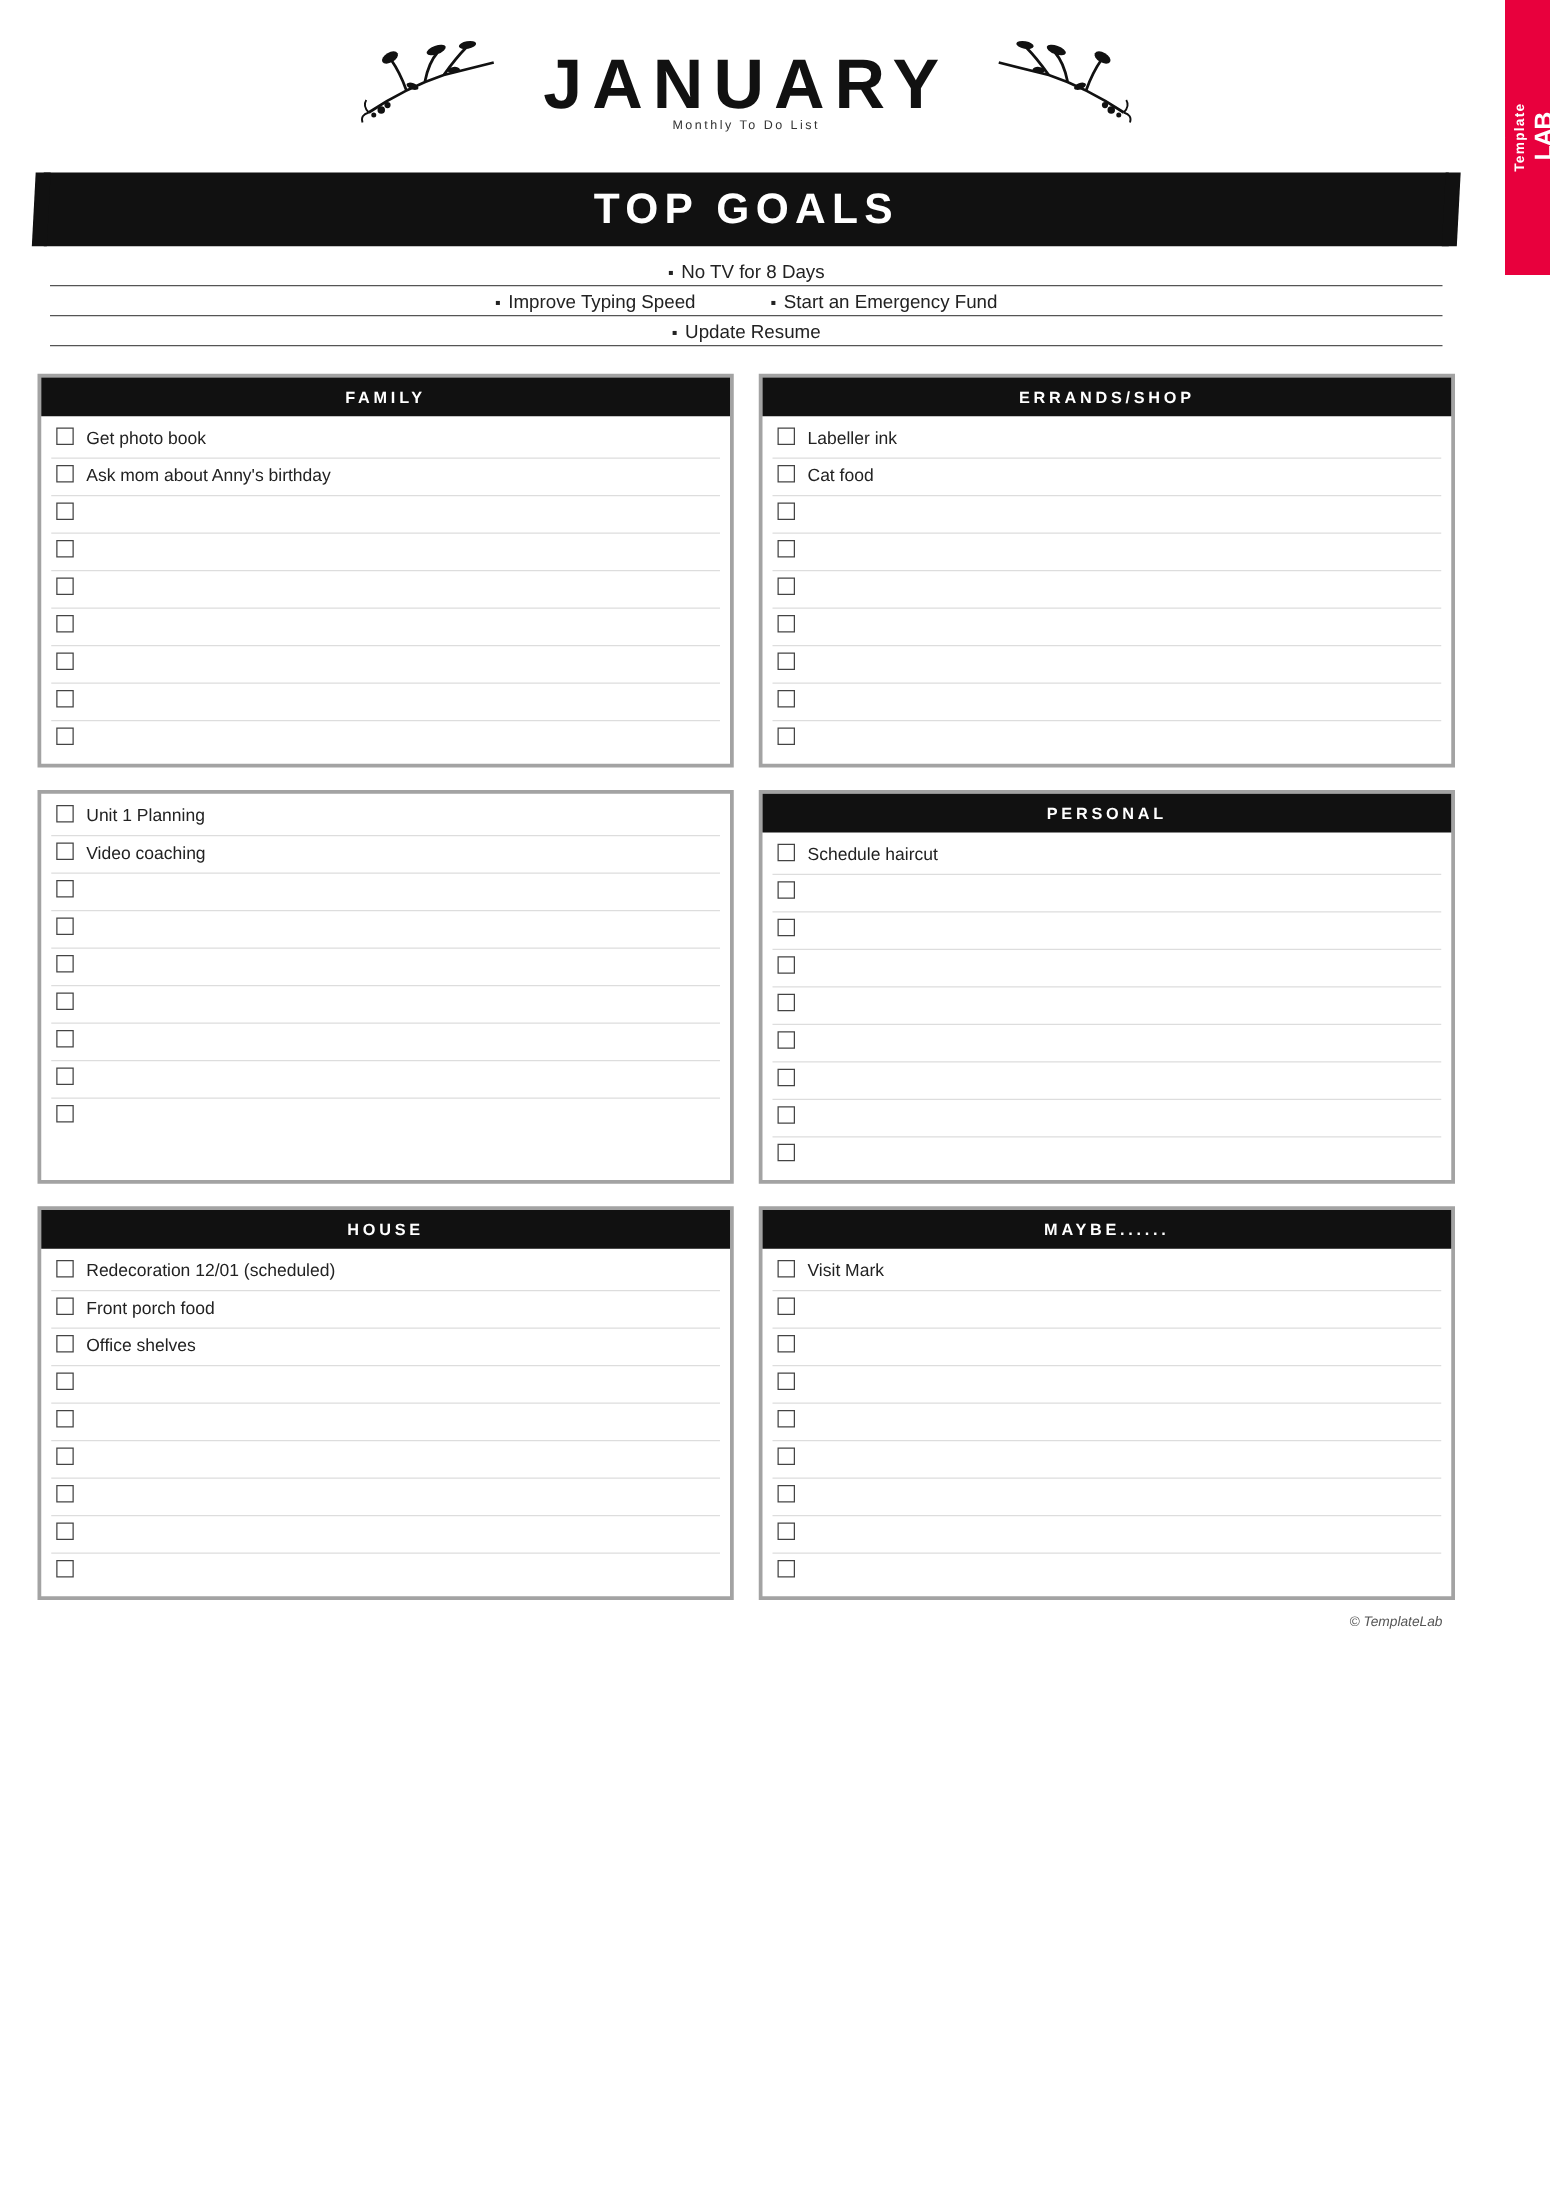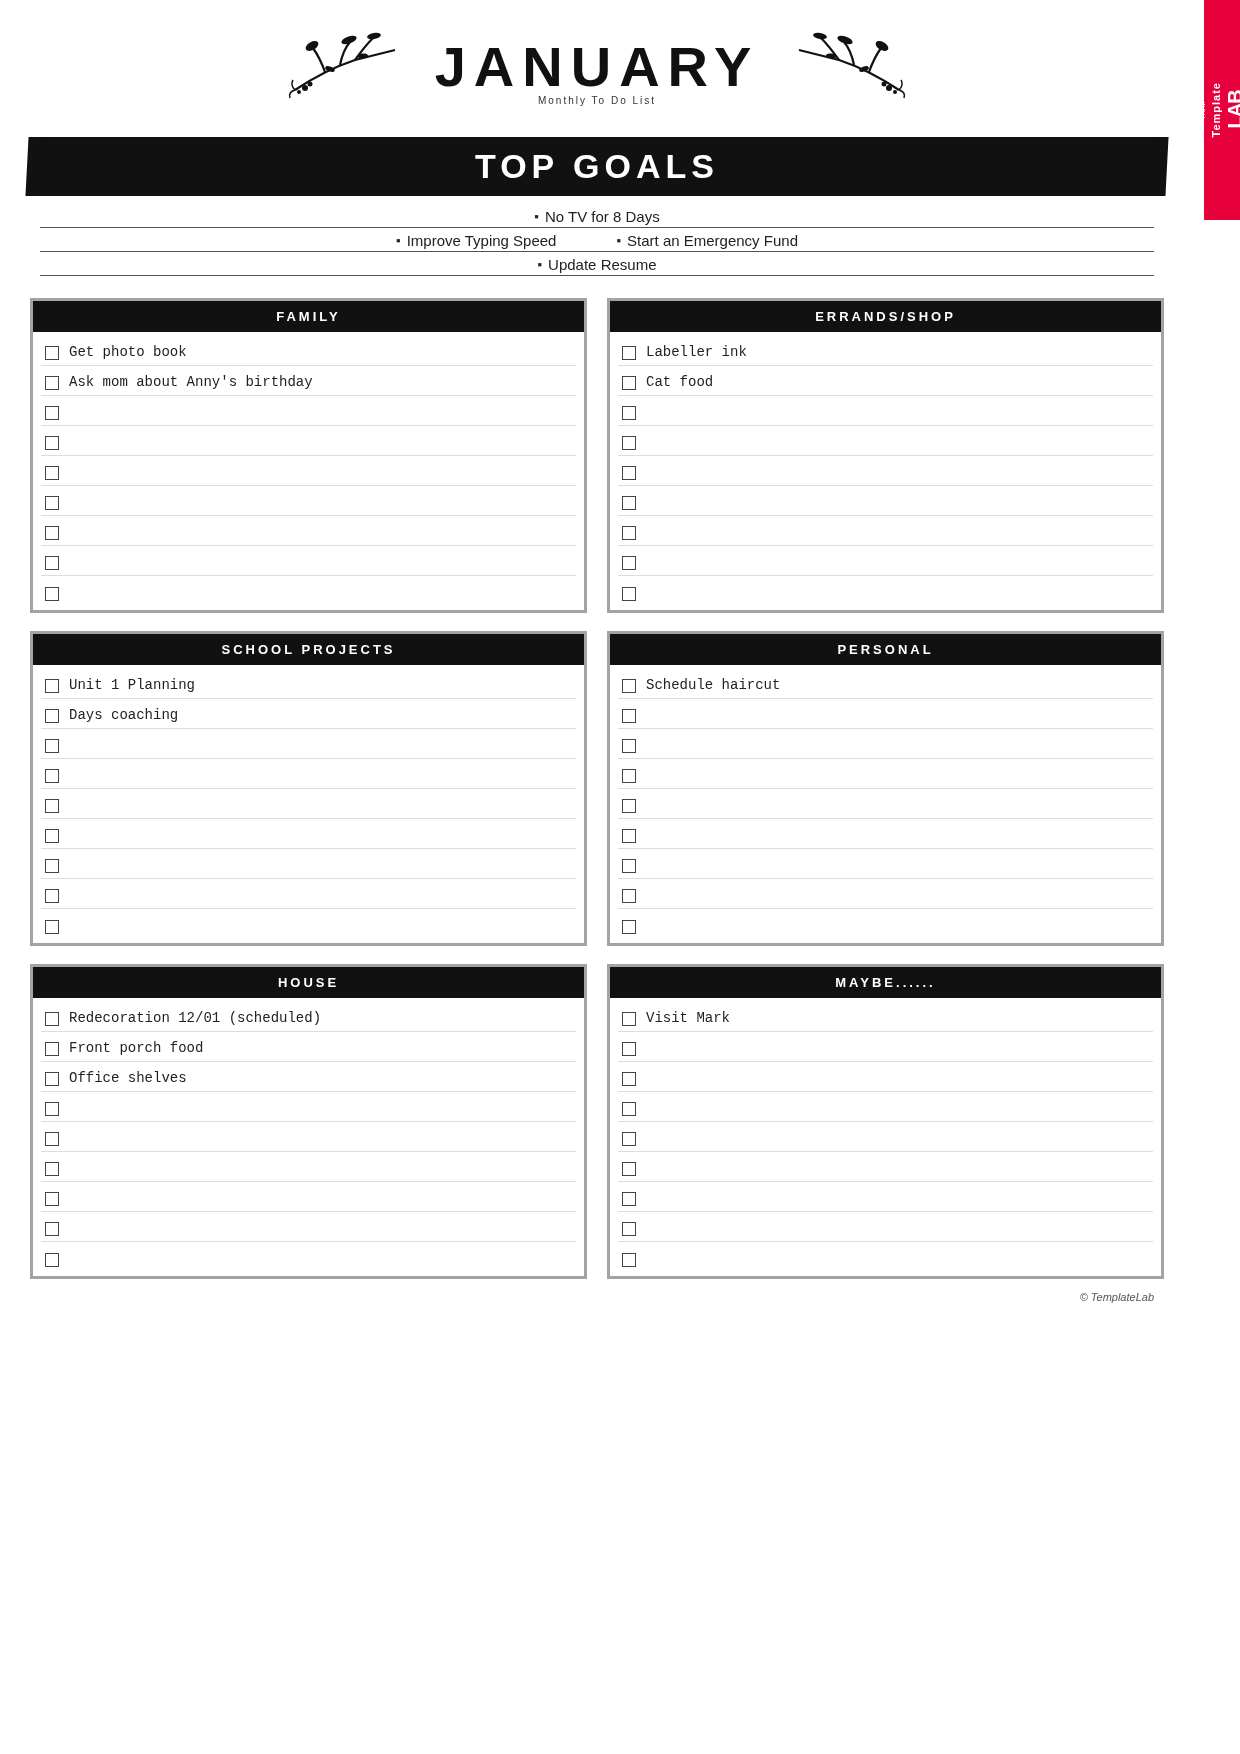--- a/index.html
+++ b/index.html
@@ -151,26 +151,25 @@
       padding: 8px 0;
       font-size: 13px;
       font-weight: bold;
       letter-spacing: 3px;
     }
     .category-items {
       padding: 4px 8px 4px 8px;
     }
     .category-row {
       display: flex;
-      align-items: flex-end;
+      align-items: flex-start;
       padding: 5px 4px;
       border-bottom: 1px solid #ddd;
       gap: 10px;
       min-height: 30px;
-      font-family: Liberation Mono, monospace;
     }
     .category-row:last-child {
       border-bottom: none;
     }
     .checkbox {
       width: 14px;
       height: 14px;
       border: 1.5px solid #444;
       display: inline-block;
       flex-shrink: 0;
@@ -362,29 +361,28 @@
           </div>
           <div class="category-row">
             <span class="checkbox"></span>
           </div>
           <div class="category-row">
             <span class="checkbox"></span>
           </div>
         </div>
       </div>
       <div class="category-block">
-        <div class="category-header">SCHOOL PROJECTS</div>
         <div class="category-items">
           <div class="category-row">
             <span class="checkbox"></span>
             <span class="row-text">Unit 1 Planning</span>
           </div>
           <div class="category-row">
             <span class="checkbox"></span>
-            <span class="row-text">Days coaching</span>
+            <span class="row-text">Video coaching</span>
           </div>
           <div class="category-row">
             <span class="checkbox"></span>
           </div>
           <div class="category-row">
             <span class="checkbox"></span>
           </div>
           <div class="category-row">
             <span class="checkbox"></span>
           </div>

